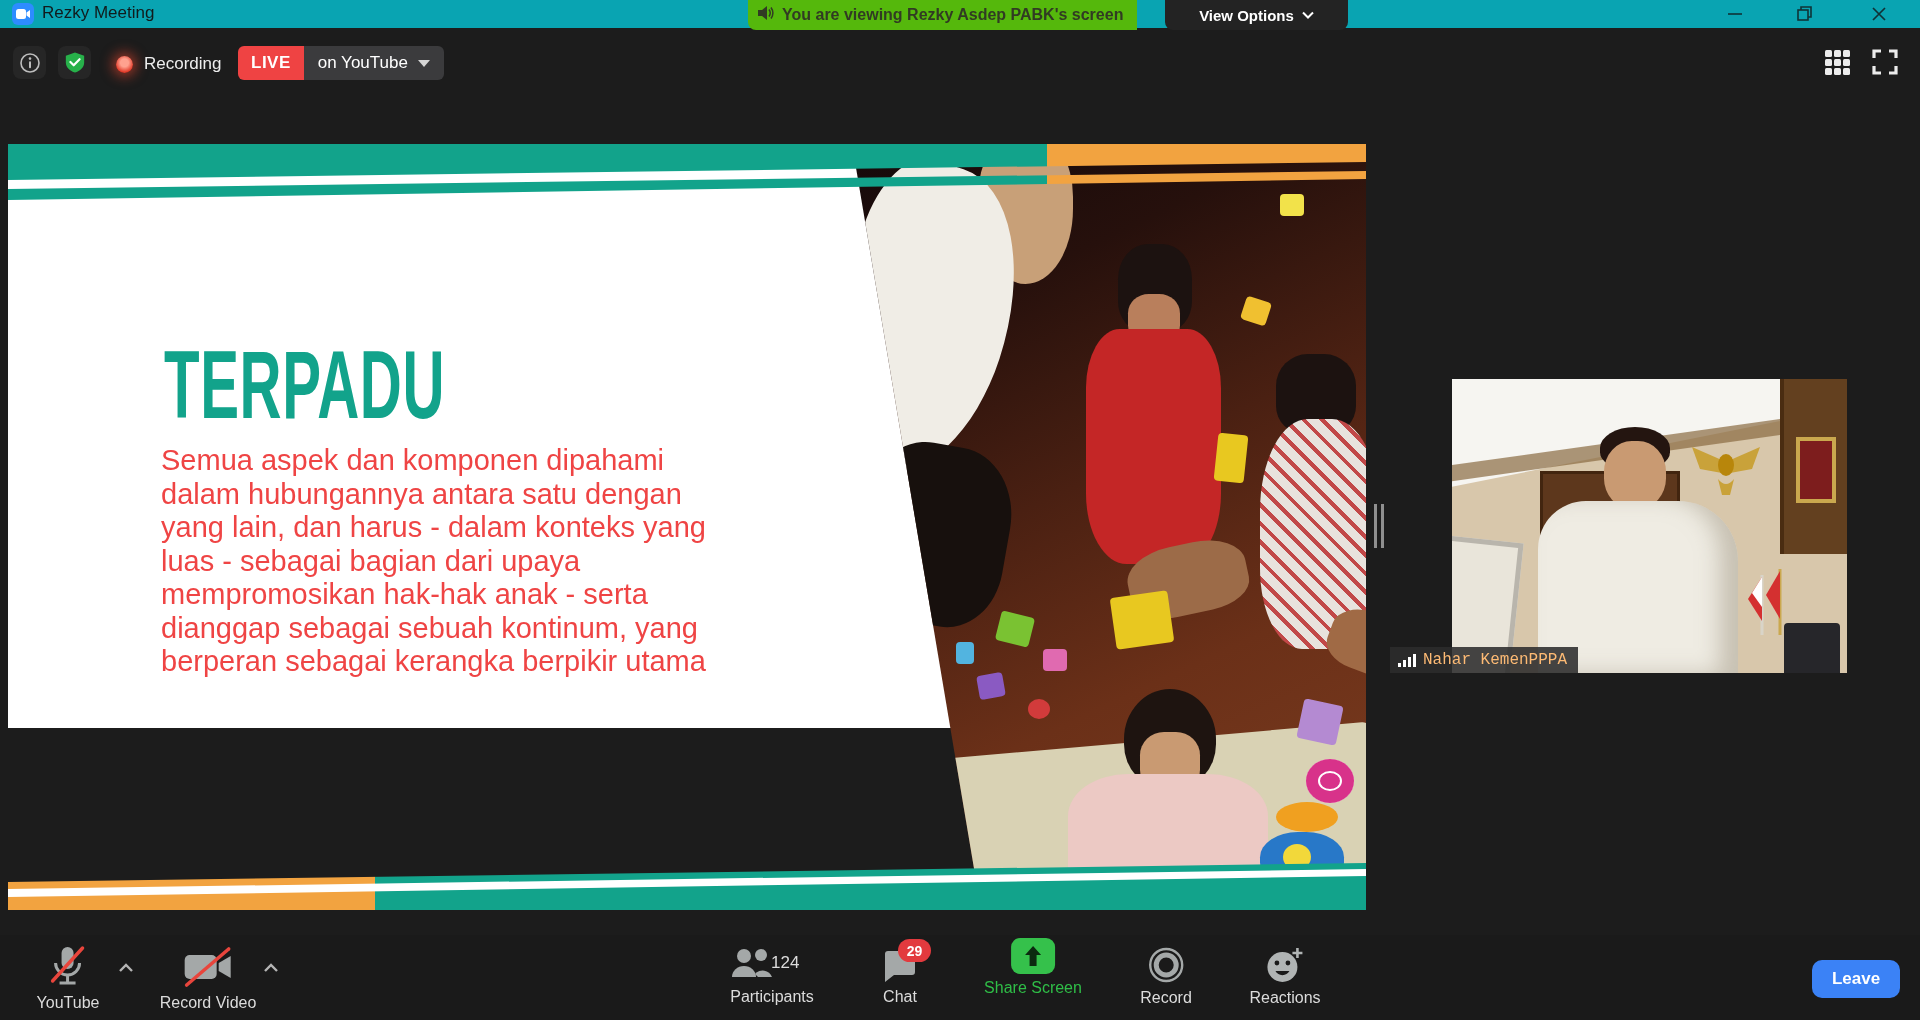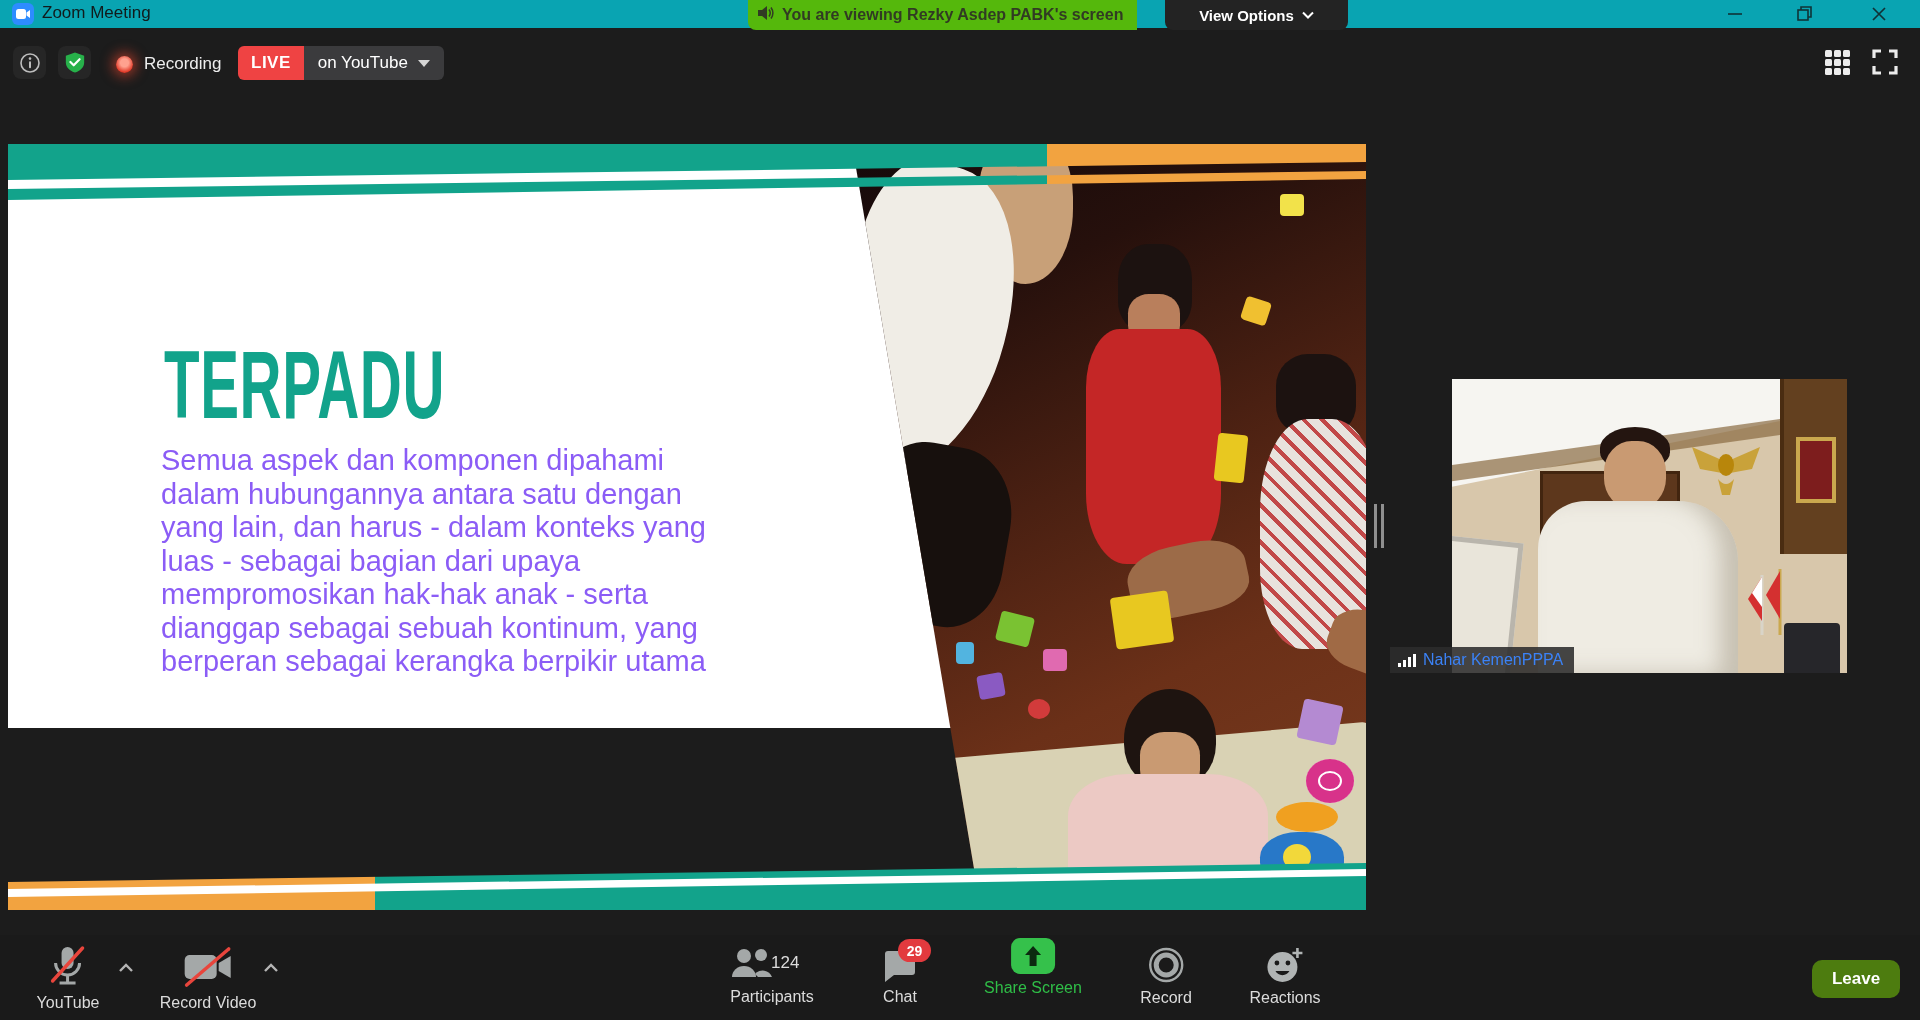--- a/index.html
+++ b/index.html
@@ -63,21 +63,21 @@
   #bottom-band { position:absolute; left:0; top:714px; width:1358px; height:52px; z-index:2; }
   #bottom-band .main { position:absolute; inset:0;
       background:linear-gradient(90deg,#f2a340 0 27%, #12a38b 27%);
       clip-path:polygon(0 24px, 1358px 5px, 1358px 52px, 0 52px); }
   #bottom-band .stripe { position:absolute; inset:0; background:#fff;
       clip-path:polygon(0 31px, 1358px 11px, 1358px 18px, 0 39px); }
   #slide-heading { position:absolute; left:156px; top:192px; z-index:3; font-size:104px; line-height:1;
       font-weight:bold; color:#12a38b; transform:scale(.56,.93); transform-origin:left top;
       letter-spacing:1px; white-space:nowrap; }
   #slide-body { position:absolute; left:153px; top:300px; z-index:3; width:620px;
-      font-size:29px; line-height:33.5px; color:#8b5cf6; white-space:pre-line; }
+      font-size:29px; line-height:33.5px; color:#ef4444; white-space:pre-line; }
 
   
   #divider { position:absolute; left:1374px; top:504px; width:10px; height:44px;
              display:flex; gap:4px; cursor:col-resize; }
   #divider span { width:3px; height:100%; background:#8f8f8f; }
 
   
   #video { position:absolute; left:1452px; top:379px; width:395px; height:294px;
            background:#d8c7ab; overflow:hidden; }
   #v-ceiling { position:absolute; left:0; top:0; width:100%; height:110px; background:#f6f5f1;
@@ -96,49 +96,49 @@
             border-radius:50% 50% 40% 40%; }
   #v-face { position:absolute; left:152px; top:62px; width:62px; height:68px; background:#c99a72;
             border-radius:45%; }
   #v-body { position:absolute; left:86px; top:122px; width:200px; height:180px; background:#efece3;
             border-radius:48px 60px 0 0; box-shadow:inset -18px -6px 22px rgba(160,150,130,.5); }
   #v-flags { position:absolute; left:296px; top:190px; width:46px; height:70px; }
   #v-device { position:absolute; left:332px; top:244px; width:56px; height:52px; background:#26262a;
               border-radius:4px 4px 0 0; }
   #name-label { position:absolute; left:1390px; top:647px; height:26px; background:rgba(44,44,44,.88);
                 display:flex; align-items:center; gap:7px; padding:0 11px 0 8px; }
-  #name-label span { color:#3b82f6; font-size:16px; white-space:nowrap; }
+  #name-label span { color:#fdba74; font-size:16px; white-space:nowrap;font-family:Liberation Mono, monospace; }
 
   
   #controlbar { position:absolute; left:0; top:935px; width:1920px; height:85px; background:#1a1a1a; }
   .ctl { position:absolute; transform:translateX(-50%); display:flex; flex-direction:column;
          align-items:center; cursor:pointer; }
   .ctl-label { font-size:16px; color:#dcdcdc; margin-top:5px; white-space:nowrap; }
   .chev { position:absolute; top:24px; cursor:pointer; }
   #share-sq { width:44px; height:36px; background:#35c14b; border-radius:9px;
               display:flex; align-items:center; justify-content:center; }
   #chat-badge { position:absolute; left:18px; top:-8px; min-width:33px; height:23px; background:#e23a3e;
                 border-radius:12px; color:#fff; font-size:14px; font-weight:bold;
                 display:flex; align-items:center; justify-content:center; padding:0 6px; }
   #participants-count { position:absolute; left:44px; top:6px; font-size:17px; color:#dcdcdc; }
-  #leave-btn { position:absolute; left:1812px; top:25px; width:88px; height:38px; background:#4d7c0f;
+  #leave-btn { position:absolute; left:1812px; top:25px; width:88px; height:38px; background:#3b82f6;
                border:none; border-radius:10px; color:#fff; font-size:17px; font-weight:bold;
                font-family:"Liberation Sans", sans-serif; cursor:pointer; }
 </style>
 </head>
 <body>
 
 <div id="titlebar">
   <div id="app-icon">
     <svg width="14" height="10" viewBox="0 0 14 10">
         <rect x="0" y="0" width="10" height="10" rx="2.5" fill="#fff"></rect>
         <path d="M10.5 3.4 L14 1 V9 L10.5 6.6 Z" fill="#fff"></path>
       </svg>
   </div>
-  <div id="win-title">Zoom Meeting</div>
+  <div id="win-title">Rezky Meeting</div>
   <div class="winbtn" id="btn-min">
     <svg width="18" height="18" viewBox="0 0 18 18">
         <line x1="2" y1="9" x2="16" y2="9" stroke="#103236" stroke-width="1.6"></line>
       </svg>
   </div>
   <div class="winbtn" id="btn-rest">
     <svg width="18" height="18" viewBox="0 0 18 18">
         <rect x="2" y="5" width="10" height="10" fill="none" stroke="#103236" stroke-width="1.6"></rect>
         <path d="M5 5 V2 H15 V12 H12" fill="none" stroke="#103236" stroke-width="1.6"></path>
       </svg>

